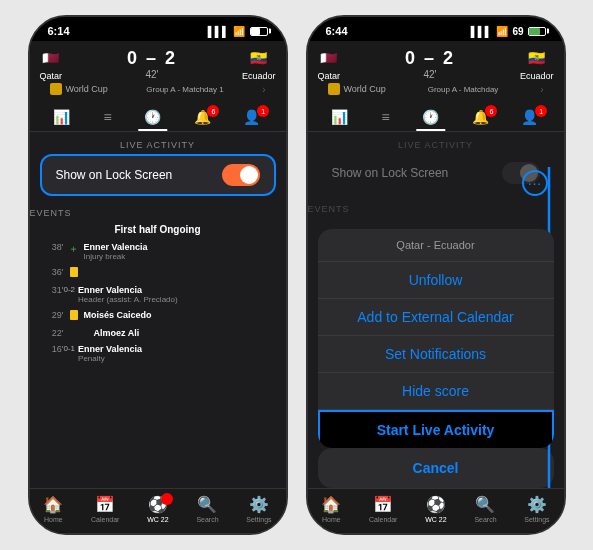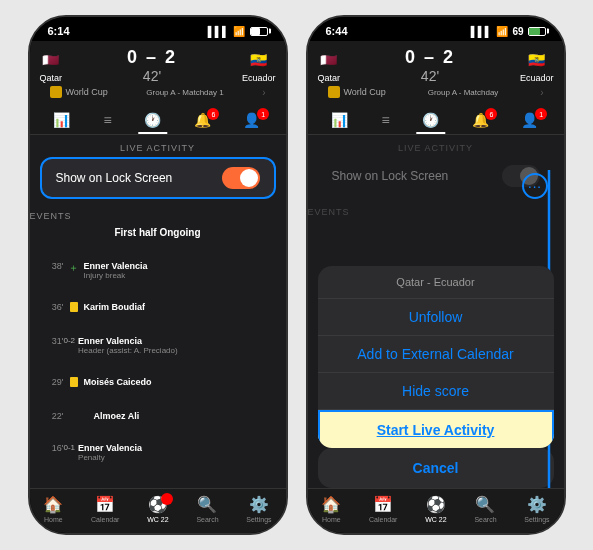--- a/index.html
+++ b/index.html
@@ -100,21 +100,21 @@
     .score-block {
       text-align: center;
       color: #fff;
     }
     .score {
       font-size: 18px;
       font-weight: 700;
       letter-spacing: 2px;
     }
     .match-time {
-      font-size: 14px;
+      font-size: 10px;
       color: #aaa;
     }
 
     
     .app-tabs {
       background: #1a1a1a;
       display: flex;
       align-items: center;
       justify-content: space-around;
       padding: 4px 8px;
@@ -220,21 +220,20 @@
       text-align: center;
       font-weight: 600;
       padding: 2px 0 4px;
     }
     .event-item {
       display: flex;
       align-items: flex-start;
       padding: 3px 10px;
       font-size: 9px;
       color: #ddd;
-      margin-top: 16px;
     }
     .event-minute {
       color: #888;
       width: 24px;
       text-align: right;
       flex-shrink: 0;
       font-size: 9px;
     }
     .event-icon {
       margin: 0 5px;
@@ -299,25 +298,24 @@
       z-index: 10;
     }
     .overlay-item {
       padding: 10px 16px;
       font-size: 14px;
       color: #0a84ff;
       border-bottom: 1px solid #3a3a3c;
       text-align: center;
     }
     .overlay-item.highlight {
-      background: #fef9c3;
+      background: #000000;
       border: 2px solid #0a84ff;
       color: #0a84ff;
       font-weight: 600;
-      text-decoration: underline;
     }
     .overlay-item.small-header {
       color: #999;
       font-size: 11px;
     }
     .overlay-item:last-child {
       border-bottom: none;
     }
 
     .cancel-btn {
@@ -483,23 +481,20 @@
         <div class="event-name">Enner Valencia</div>
         <div class="event-desc">Injury break</div>
       </div>
     </div>
 
     <div class="event-item">
       <span class="event-minute">36'</span>
       <span class="event-icon" style="margin:0 3px;">
         <span class="yellow-card"></span>
       </span>
-      <div class="event-detail">
-        <div class="event-name">Karim Boudiaf</div>
-      </div>
     </div>
 
     <div class="event-item">
       <span class="event-minute">31'</span>
       <span class="event-score">0-2</span>
       <div class="event-detail">
         <div class="event-name">Enner Valencia</div>
         <div class="event-desc">Header (assist: A. Preciado)</div>
       </div>
     </div>
@@ -623,20 +618,21 @@
     <div class="arrow-container">
       <div class="circle-btn">
         <span>···</span>
       </div>
     </div>
 
     <div class="overlay">
       <div class="overlay-item small-header">Qatar - Ecuador</div>
       <div class="overlay-item">Unfollow</div>
       <div class="overlay-item">Add to External Calendar</div>
+      <div class="overlay-item">Set Notifications</div>
       <div class="overlay-item">Hide score</div>
       <div class="overlay-item highlight">Start Live Activity</div>
     </div>
 
     <div class="cancel-btn">Cancel</div>
 
     <svg class="curved-arrow" width="50" height="370" viewBox="0 0 50 370">
       <defs>
         <marker id="arrowhead" markerWidth="8" markerHeight="8" refX="4" refY="4" orient="auto">
           <path d="M0,0 L8,4 L0,8 Z" fill="#0a84ff"></path>

